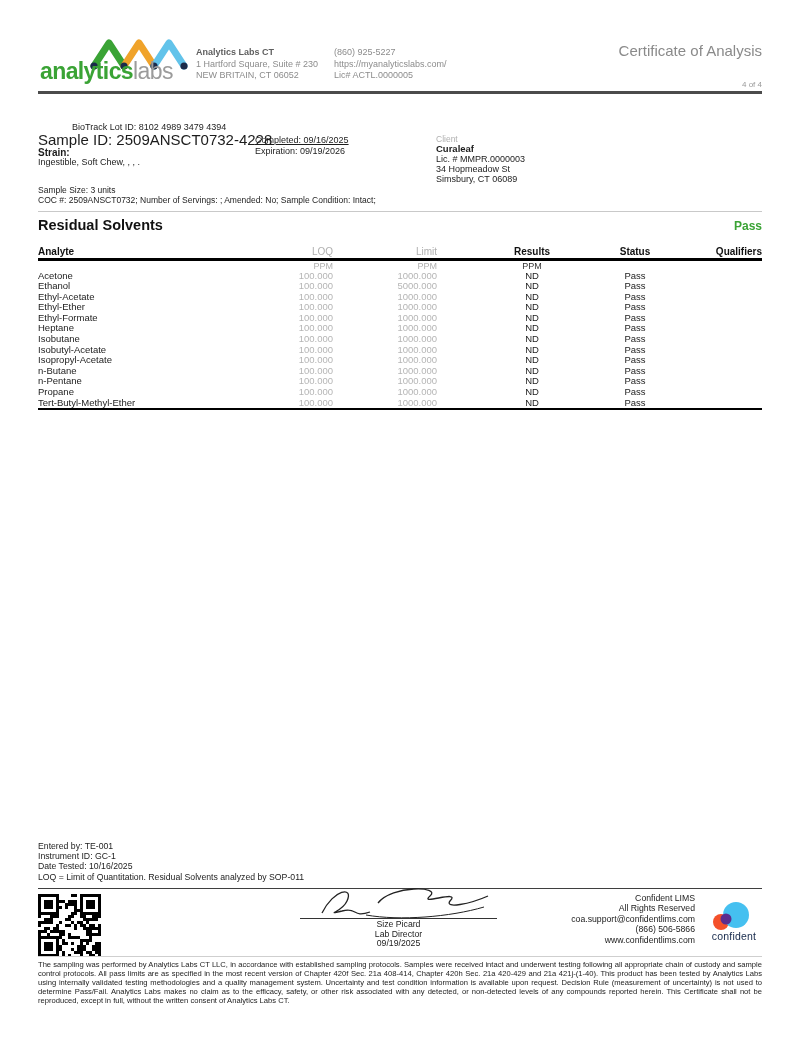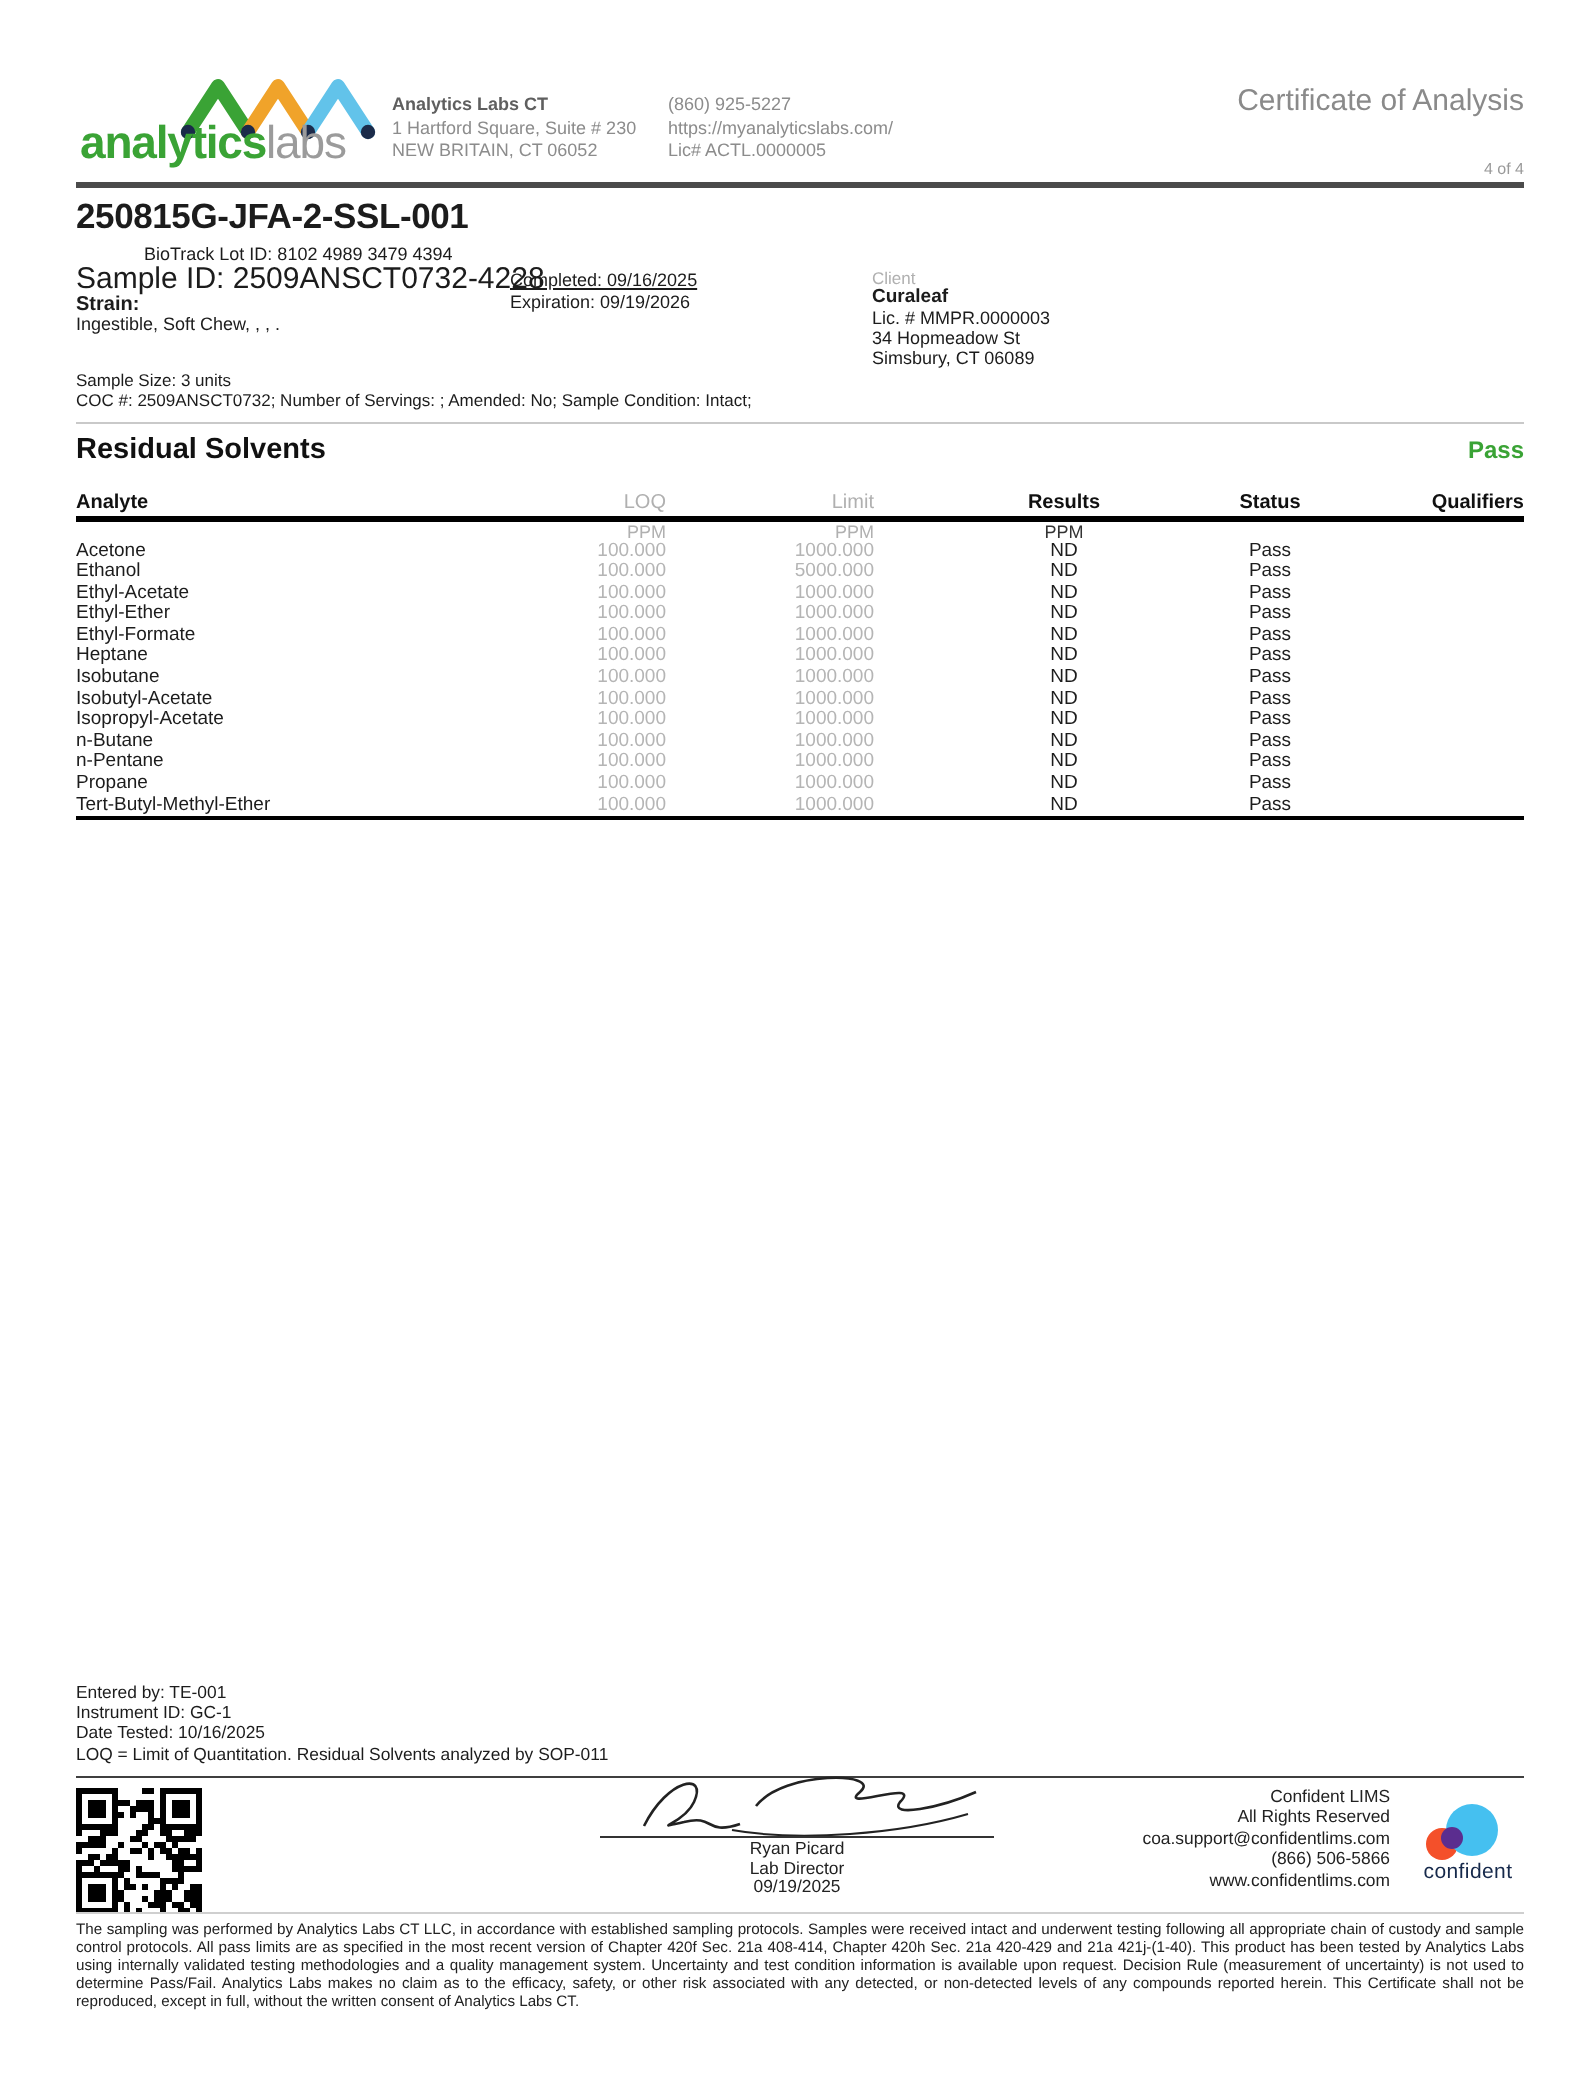--- a/index.html
+++ b/index.html
@@ -95,21 +95,20 @@
   </div>
   <div class="contact-info">
     <div>(860) 925-5227</div>
     <div>https://myanalyticslabs.com/</div>
     <div>Lic# ACTL.0000005</div>
   </div>
   <div class="doc-title">Certificate of Analysis</div>
   <div class="page-ind">4 of 4</div>
   <div class="head-rule"></div>
 
-  <div class="batch">250815G-JFA-2-SSL-001</div>
   <div class="biotrack">BioTrack Lot ID: 8102 4989 3479 4394</div>
   <div class="sampleid">Sample ID: 2509ANSCT0732-4228</div>
   <div class="completed">Completed: 09/16/2025</div>
   <div class="expiration">Expiration: 09/19/2026</div>
   <div class="strain-label">Strain:</div>
   <div class="strain-value">Ingestible, Soft Chew, , , .</div>
 
   <div class="client">
     <div class="c-label">Client</div>
     <div class="c-name">Curaleaf</div>
@@ -532,21 +531,21 @@
       <i style="left:60px;top:60px"></i>
     </div>
 
   <svg class="sig-svg" width="200" height="34" viewBox="0 0 200 34">
     <path d="M22 28 C 34 4, 54 1, 47 16 C 42 27, 24 30, 42 26 C 58 22, 52 33, 70 27" fill="none" stroke="#222" stroke-width="1.3"></path>
     <path d="M78 18 C 92 0, 142 1, 130 11 C 118 21, 162 4, 150 16 C 144 24, 170 19, 188 11" fill="none" stroke="#222" stroke-width="1.3"></path>
     <path d="M66 30 C 100 36, 150 32, 184 22" fill="none" stroke="#222" stroke-width="1"></path>
   </svg>
   <div class="sig-line"></div>
   <div class="sig-block">
-    <div>Ryan Picard</div>
+    <div>Size Picard</div>
     <div>Lab Director</div>
     <div>09/19/2025</div>
   </div>
 
   <div class="lims">
     <div>Confident LIMS</div>
     <div>All Rights Reserved</div>
     <div>coa.support@confidentlims.com</div>
     <div>(866) 506-5866</div>
     <div>www.confidentlims.com</div>

